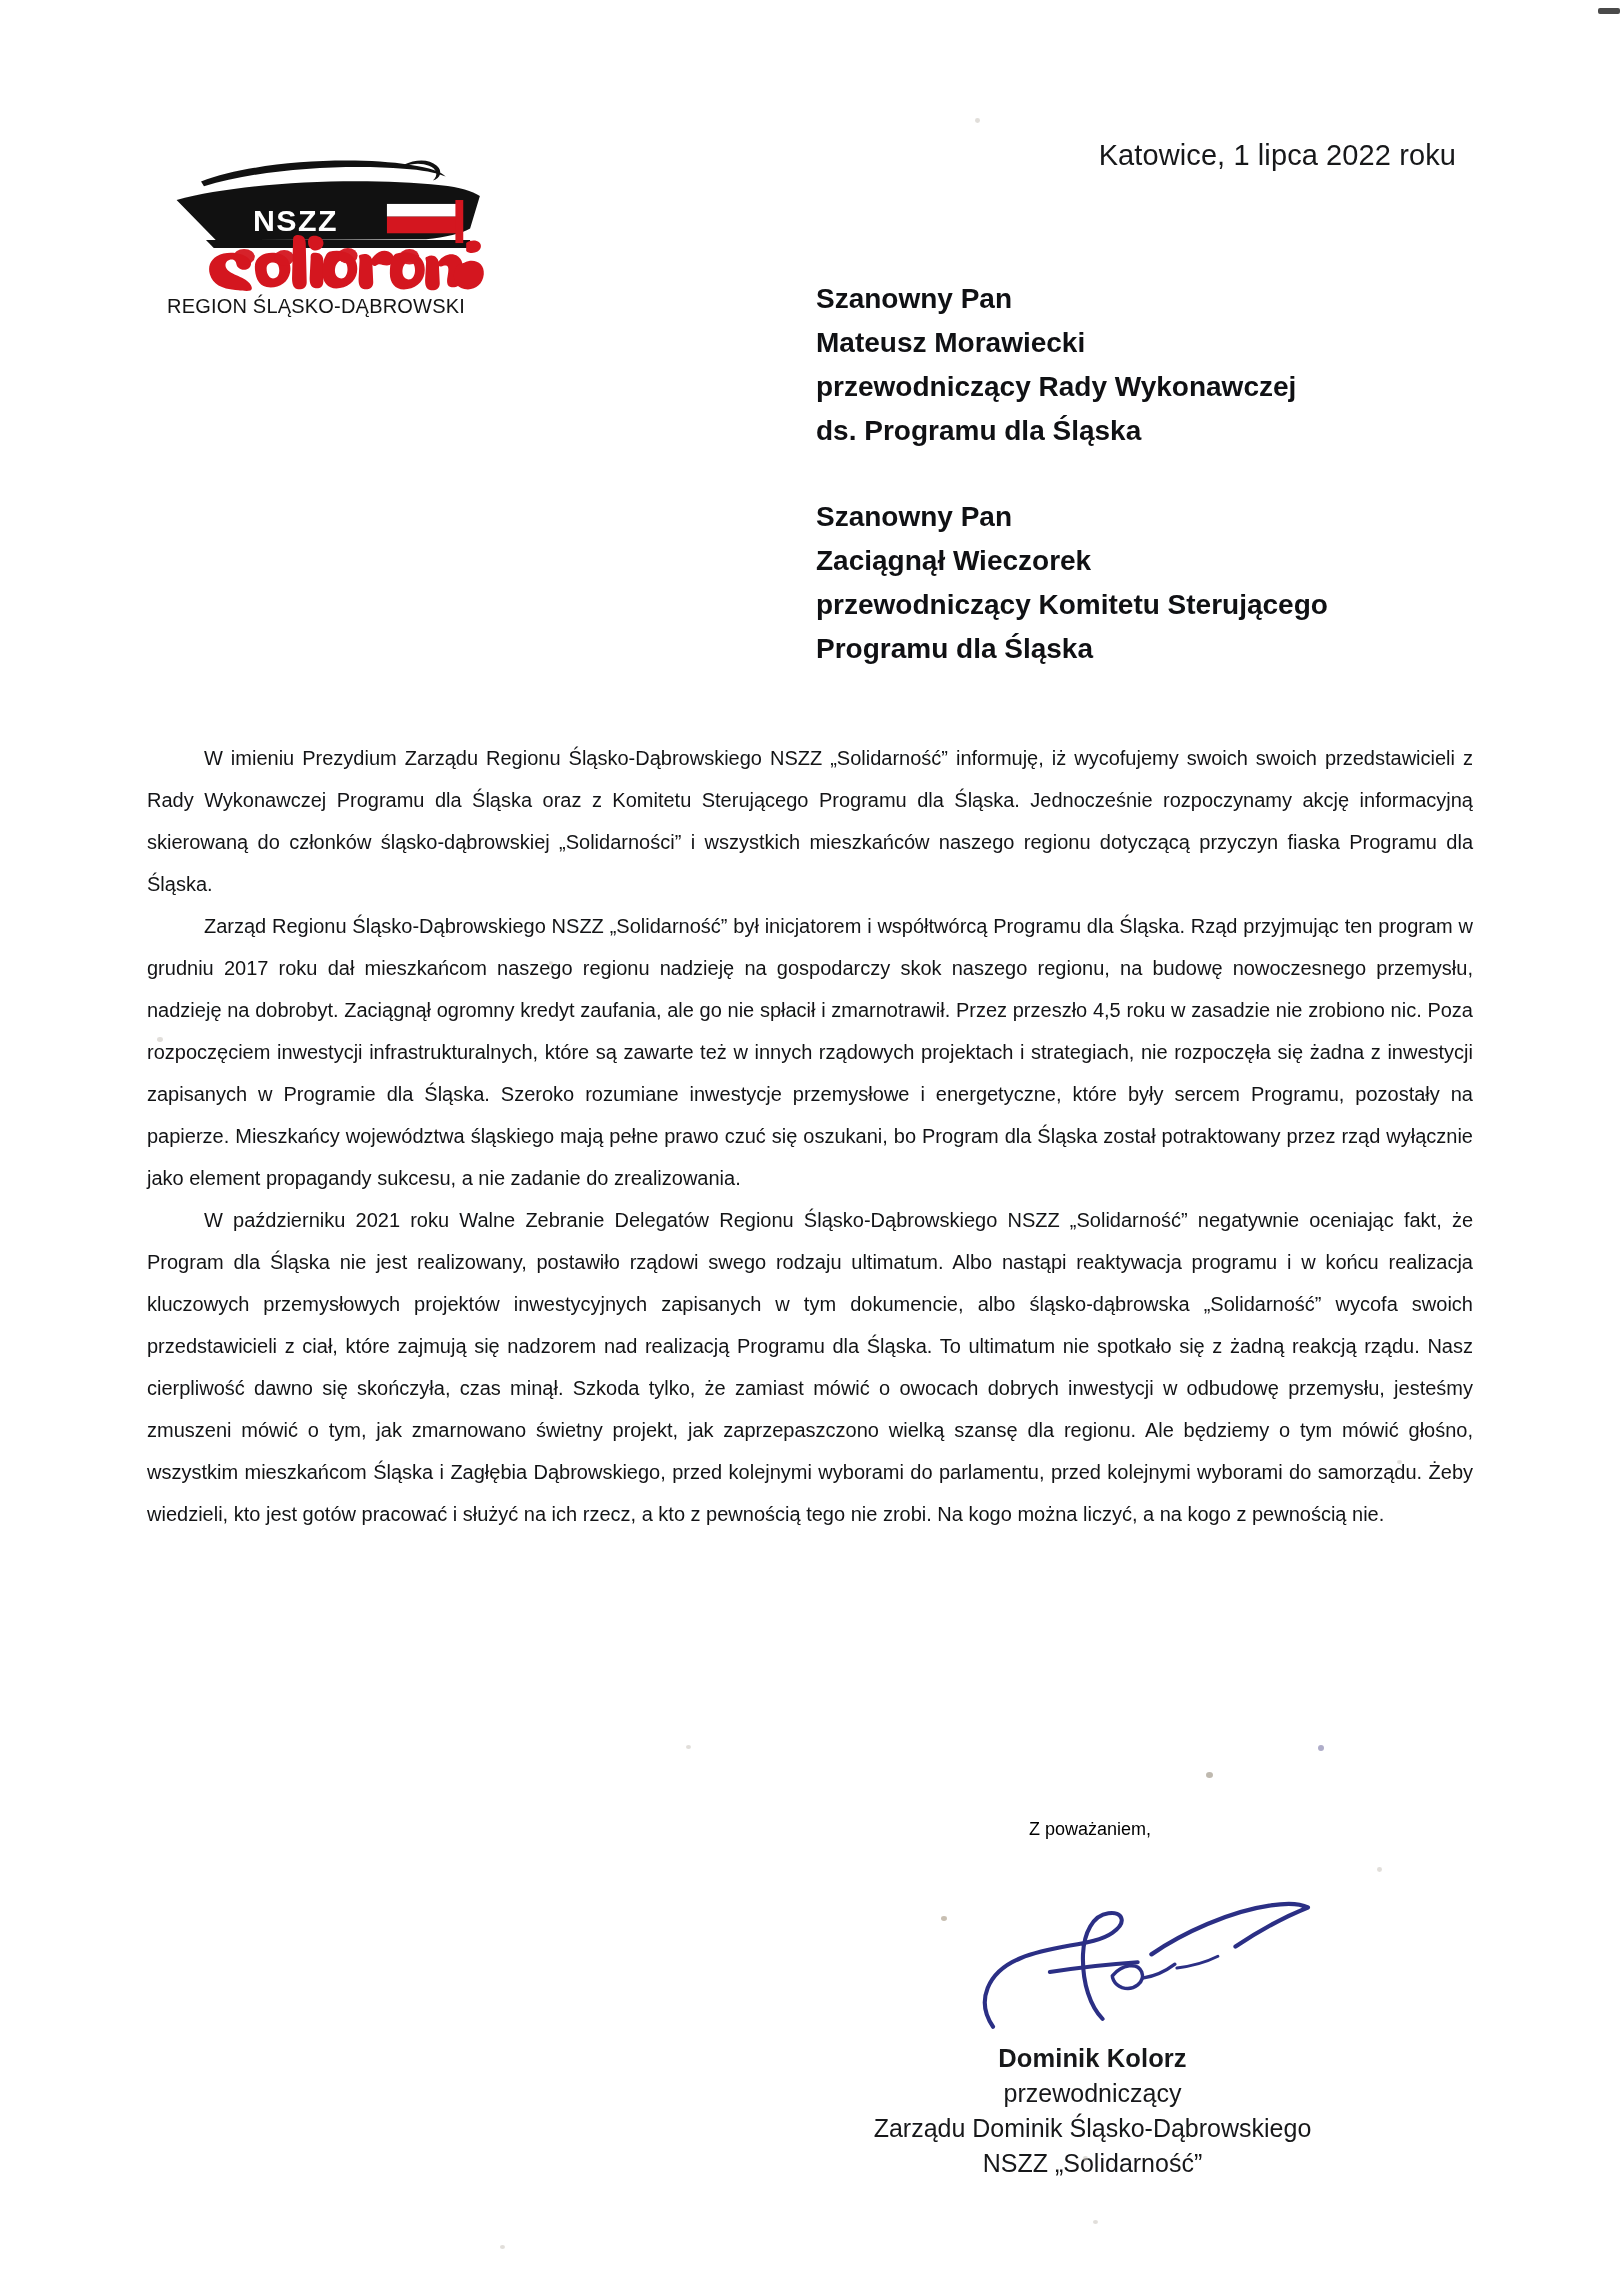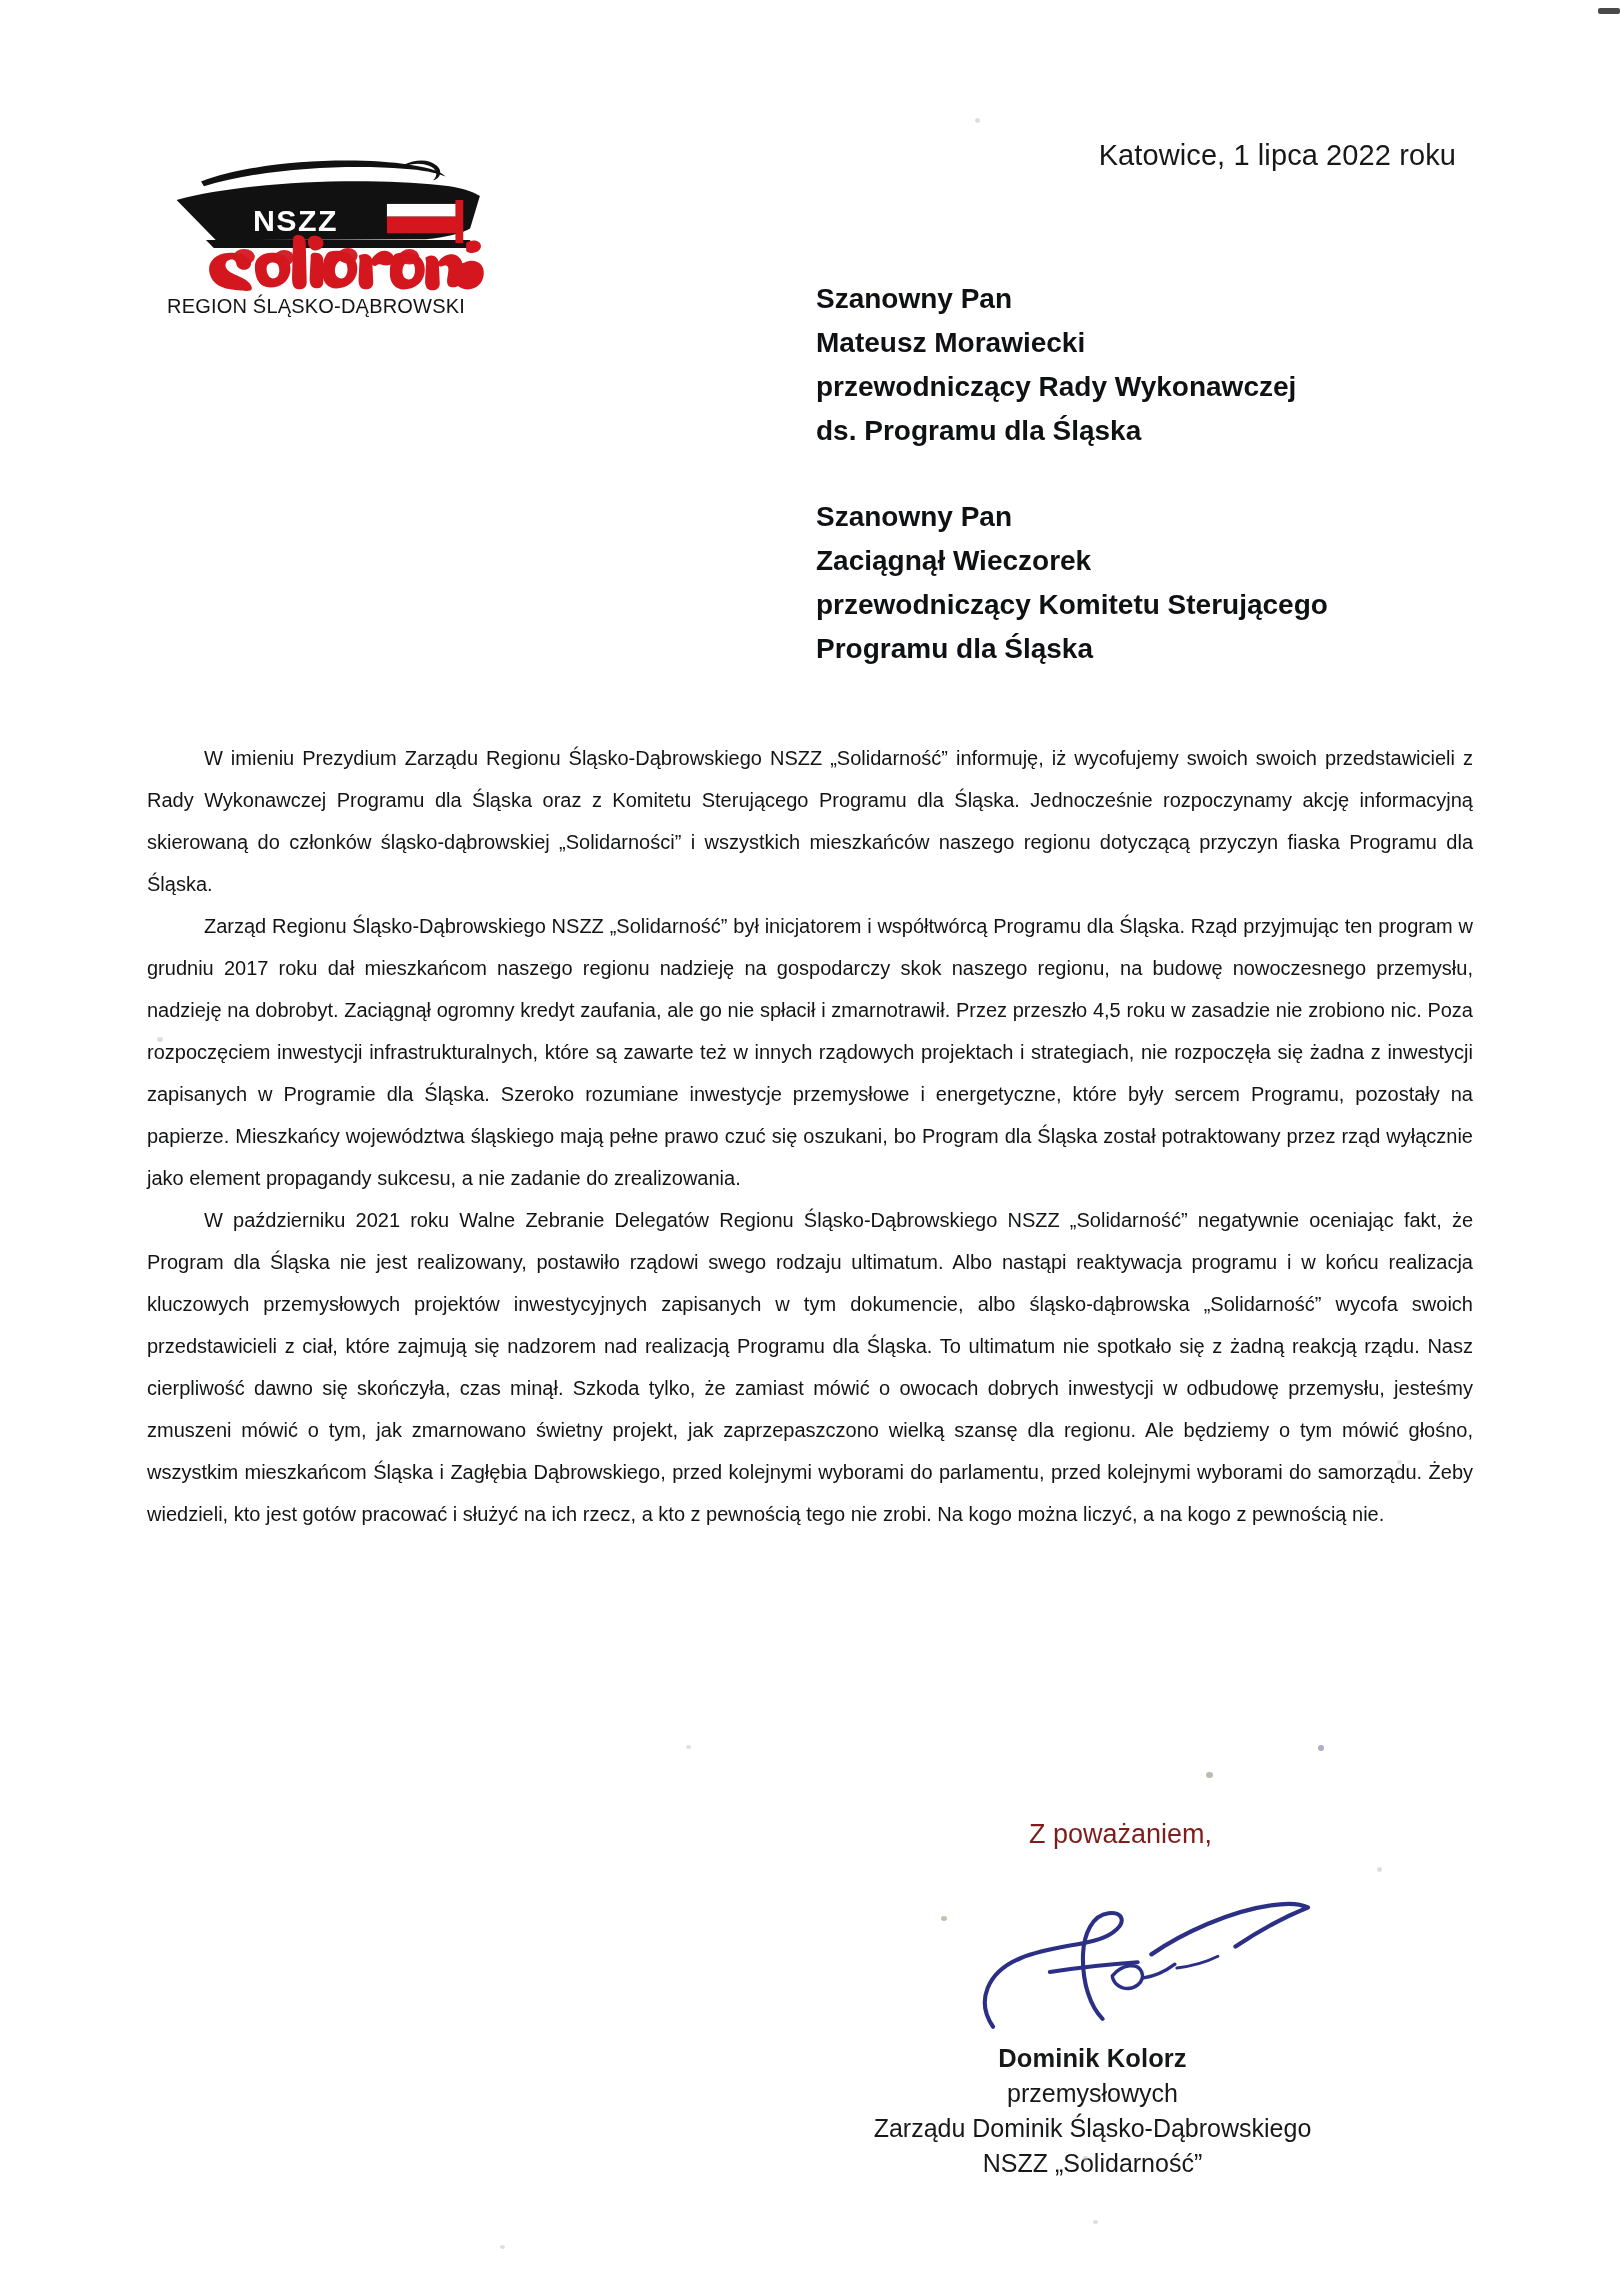--- a/index.html
+++ b/index.html
@@ -93,22 +93,22 @@
   .body-copy p {
     margin: 0;
     text-indent: 57px;
   }
 
   
   .closing {
     position: absolute;
     top: 1819px;
     left: 1029px;
-    font-size: 27px;
-    color: #7f1d1d;
+    font-size: 18px;
+    color: #000000;
     white-space: nowrap;
   }
   .signature-mark {
     position: absolute;
     top: 1882px;
     left: 965px;
     width: 412px;
     height: 176px;
     pointer-events: none;
   }
@@ -235,21 +235,21 @@
         <path d="M182 98 C196 96 206 90 214 84" stroke-width="3.4"></path>
         <path d="M190 74 C222 52 270 30 312 24 C330 21 342 22 350 26
                  C330 34 300 50 276 66" stroke-width="4.4"></path>
         <path d="M216 88 C232 86 246 82 258 76" stroke-width="3"></path>
       </g>
     </svg>
   </div>
 
   <div class="sign-block">
     <div class="name">Dominik Kolorz</div>
-    <div>przemysłowych</div>
+    <div>przewodniczący</div>
     <div>Zarządu Dominik Śląsko-Dąbrowskiego</div>
     <div>NSZZ „Solidarność”</div>
   </div>
 
   <div class="speck" style="left:1206px;top:1772px;width:6.9px;height:5.9px;background:#8b7f6e;"></div>
   <div class="speck" style="left:941px;top:1916px;width:5.9px;height:4.9px;background:#9a8a72;"></div>
   <div class="speck" style="left:1377px;top:1867px;width:4.9px;height:4.9px;"></div>
   <div class="speck" style="left:1083px;top:2156px;width:4.9px;height:4.9px;"></div>
   <div class="speck" style="left:1318px;top:1745px;width:5.9px;height:5.9px;background:#6e6a9c;"></div>
   <div class="speck" style="left:686px;top:1745px;width:4.9px;height:3.9px;"></div>

